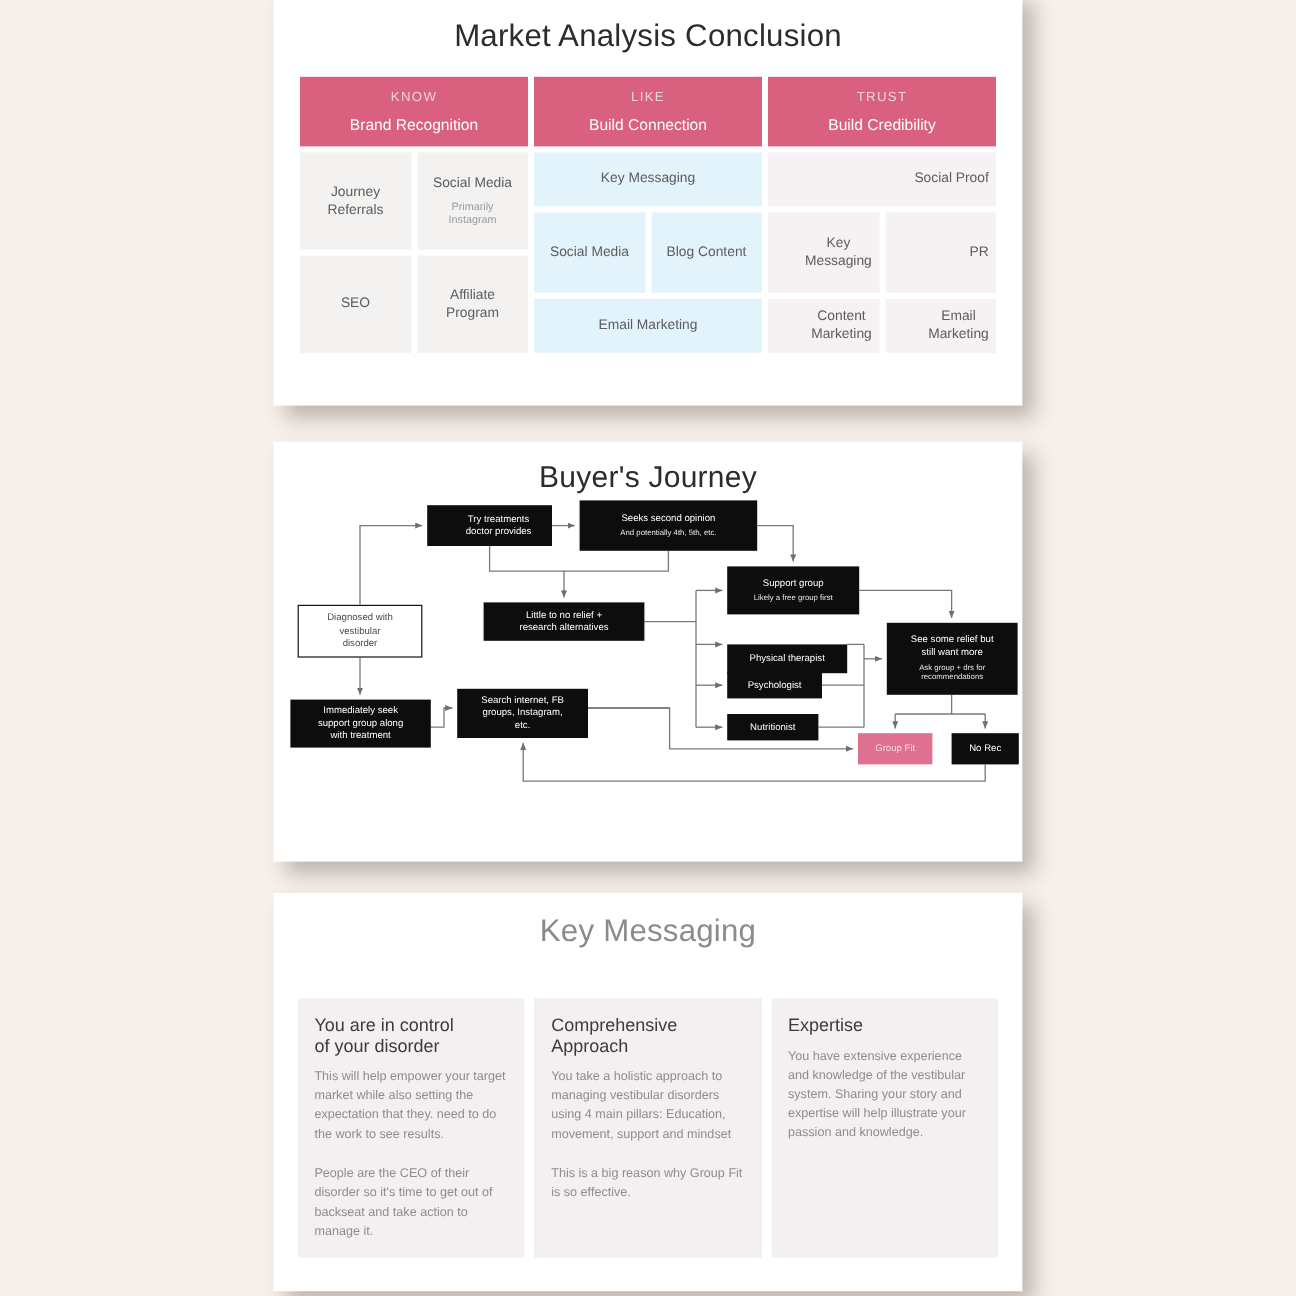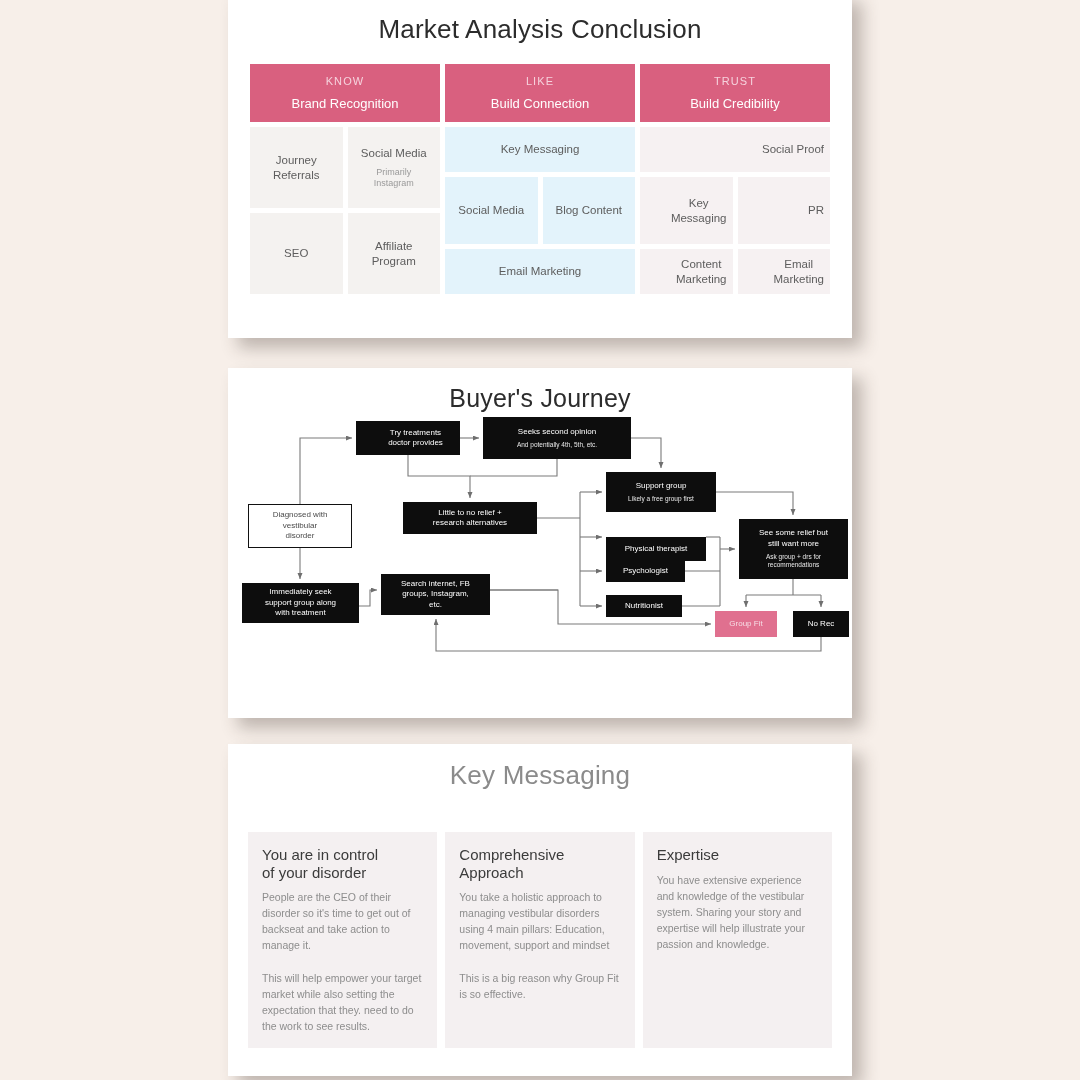--- a/index.html
+++ b/index.html
@@ -299,22 +299,22 @@
         </div>
     </div>
   </div>
 
   <div class="slide" id="slide-messaging">
     <div class="slide-title">Key Messaging</div>
     <div class="msg-wrap">
         <div class="msg-card">
           <div class="msg-title" style="white-space: pre-line;">You are in control
 of your disorder</div>
+          <div class="msg-body">This will help empower your target market while also setting the expectation that they. need to do the work to see results.</div>
           <div class="msg-body">People are the CEO of their disorder so it's time to get out of backseat and take action to manage it.</div>
-          <div class="msg-body">This will help empower your target market while also setting the expectation that they. need to do the work to see results.</div>
         </div>
         <div class="msg-card">
           <div class="msg-title" style="white-space: pre-line;">Comprehensive
 Approach</div>
           <div class="msg-body">You take a holistic approach to managing vestibular disorders using 4 main pillars: Education, movement, support and mindset</div>
           <div class="msg-body">This is a big reason why Group Fit is so effective.</div>
         </div>
         <div class="msg-card">
           <div class="msg-title" style="white-space: pre-line;">Expertise</div>
           <div class="msg-body">You have extensive experience and knowledge of the vestibular system. Sharing your story and expertise will help illustrate your passion and knowledge.</div>

